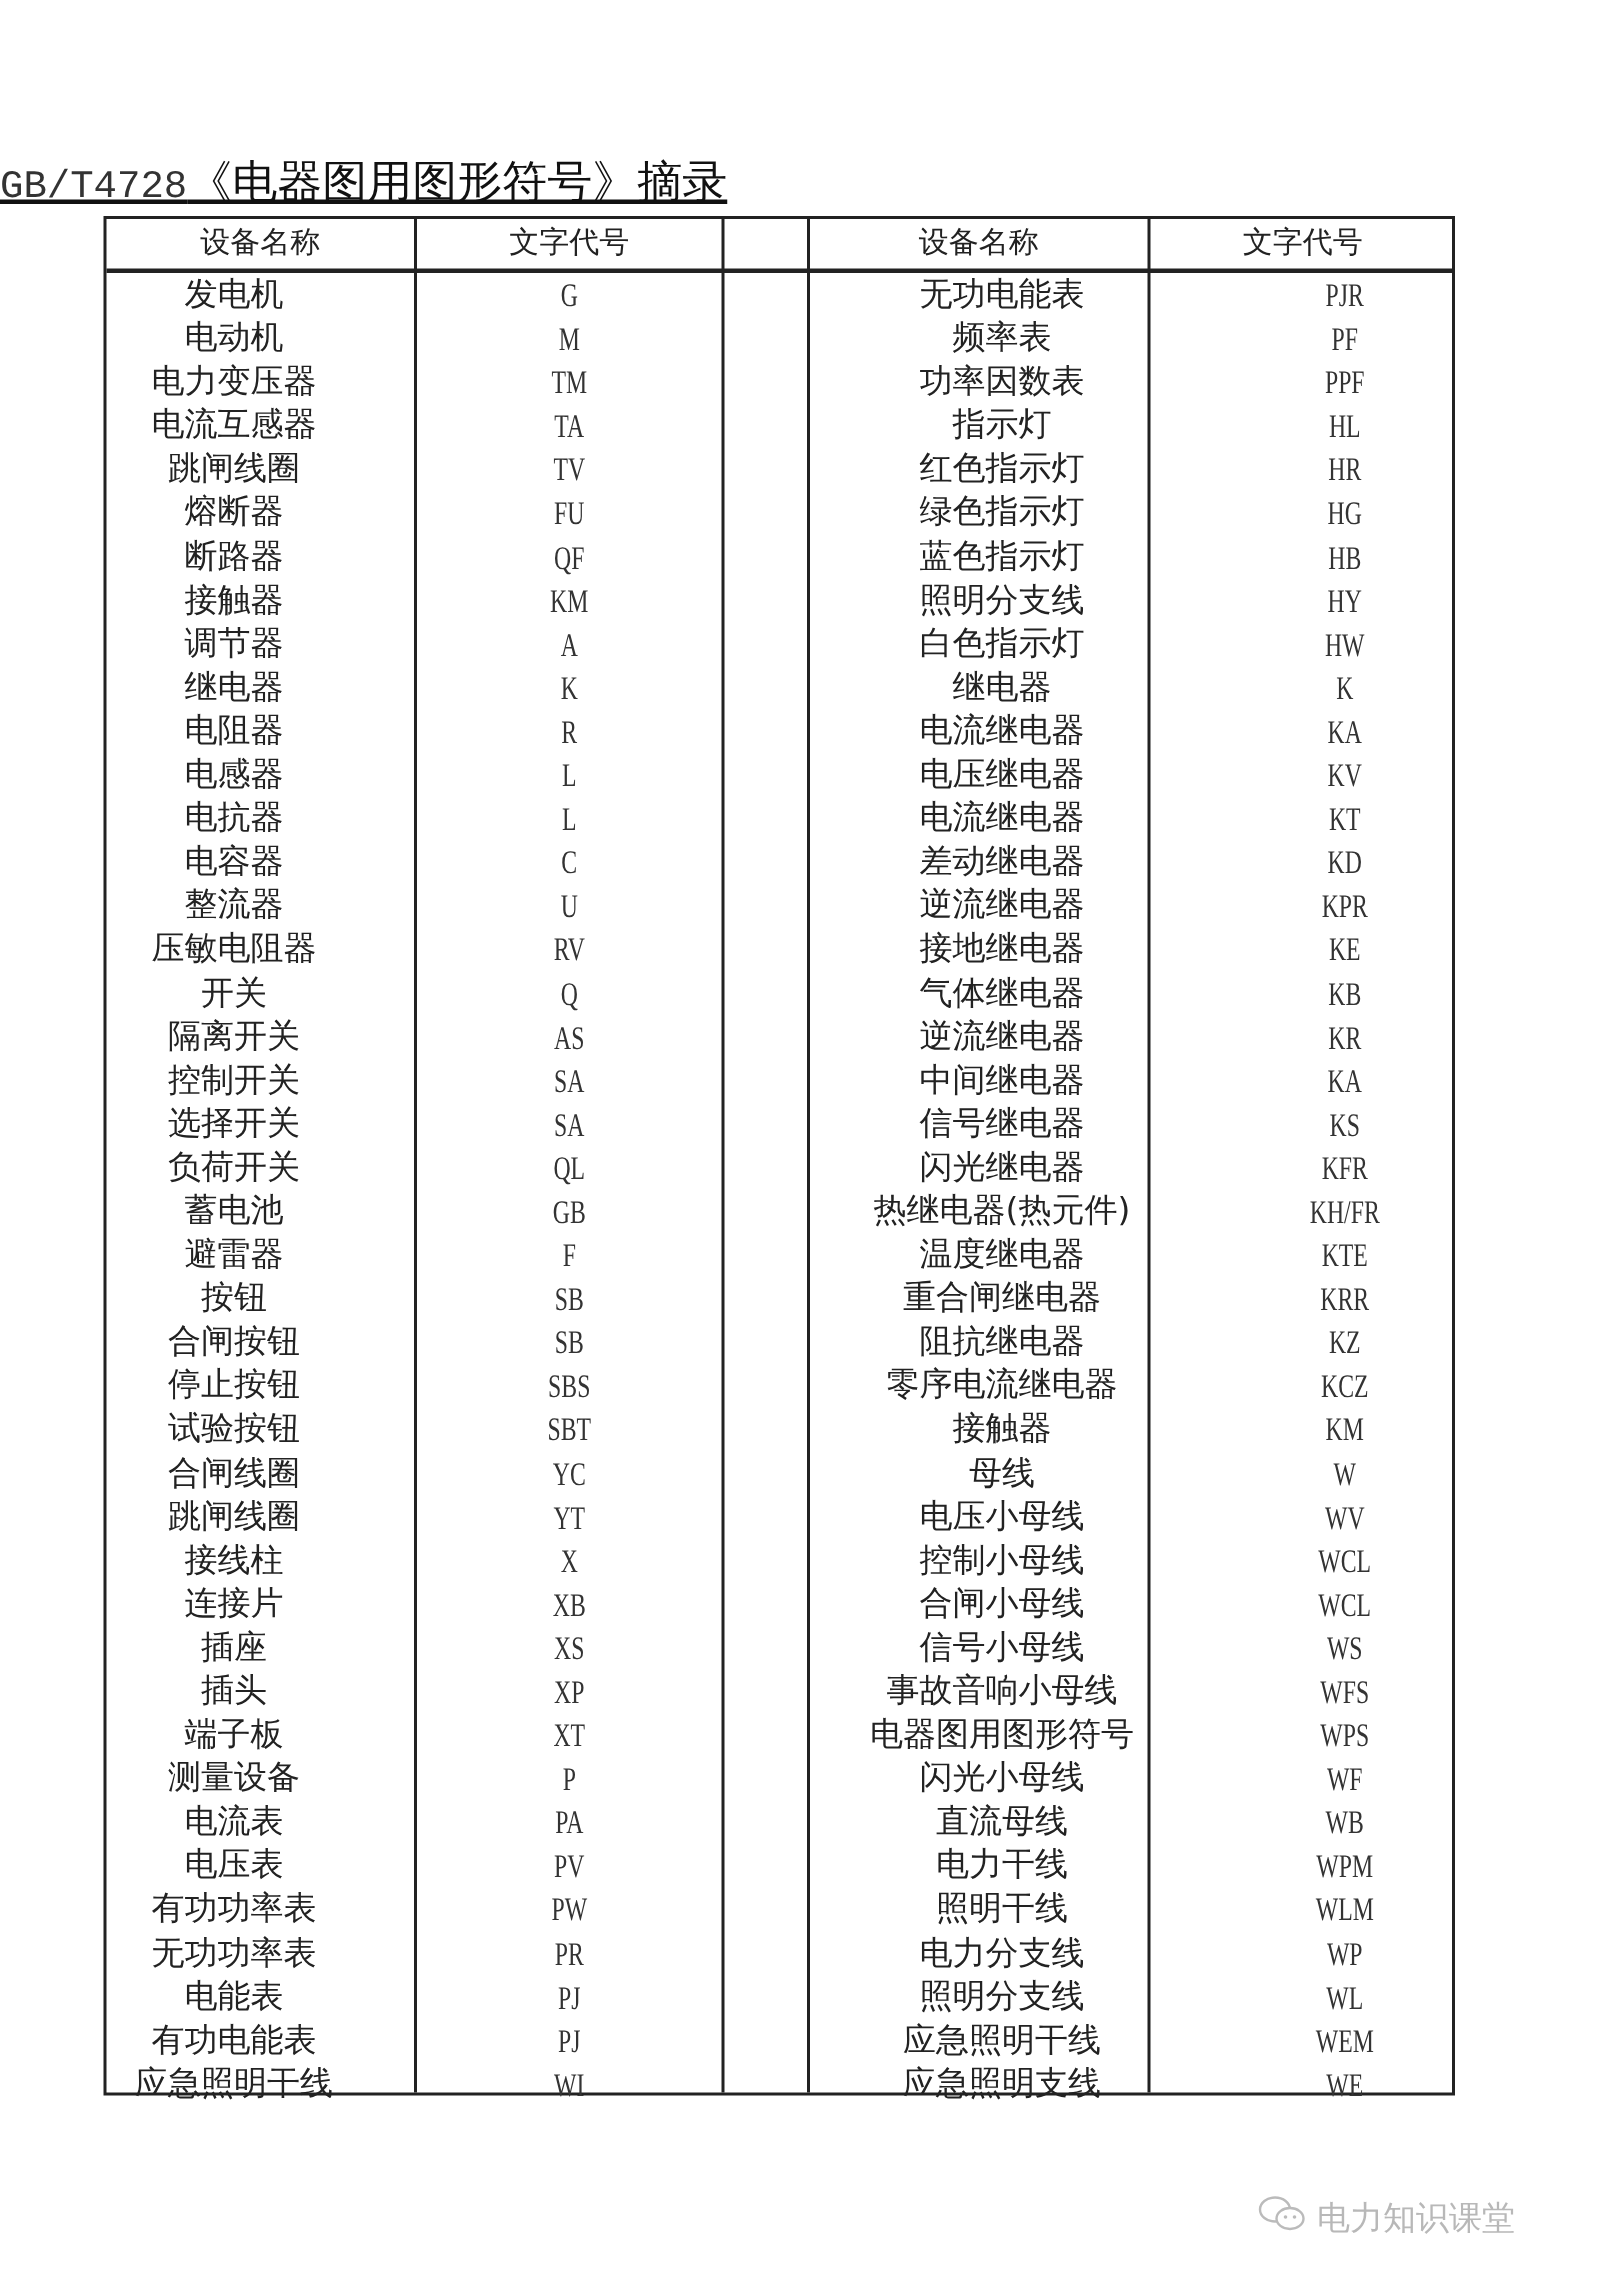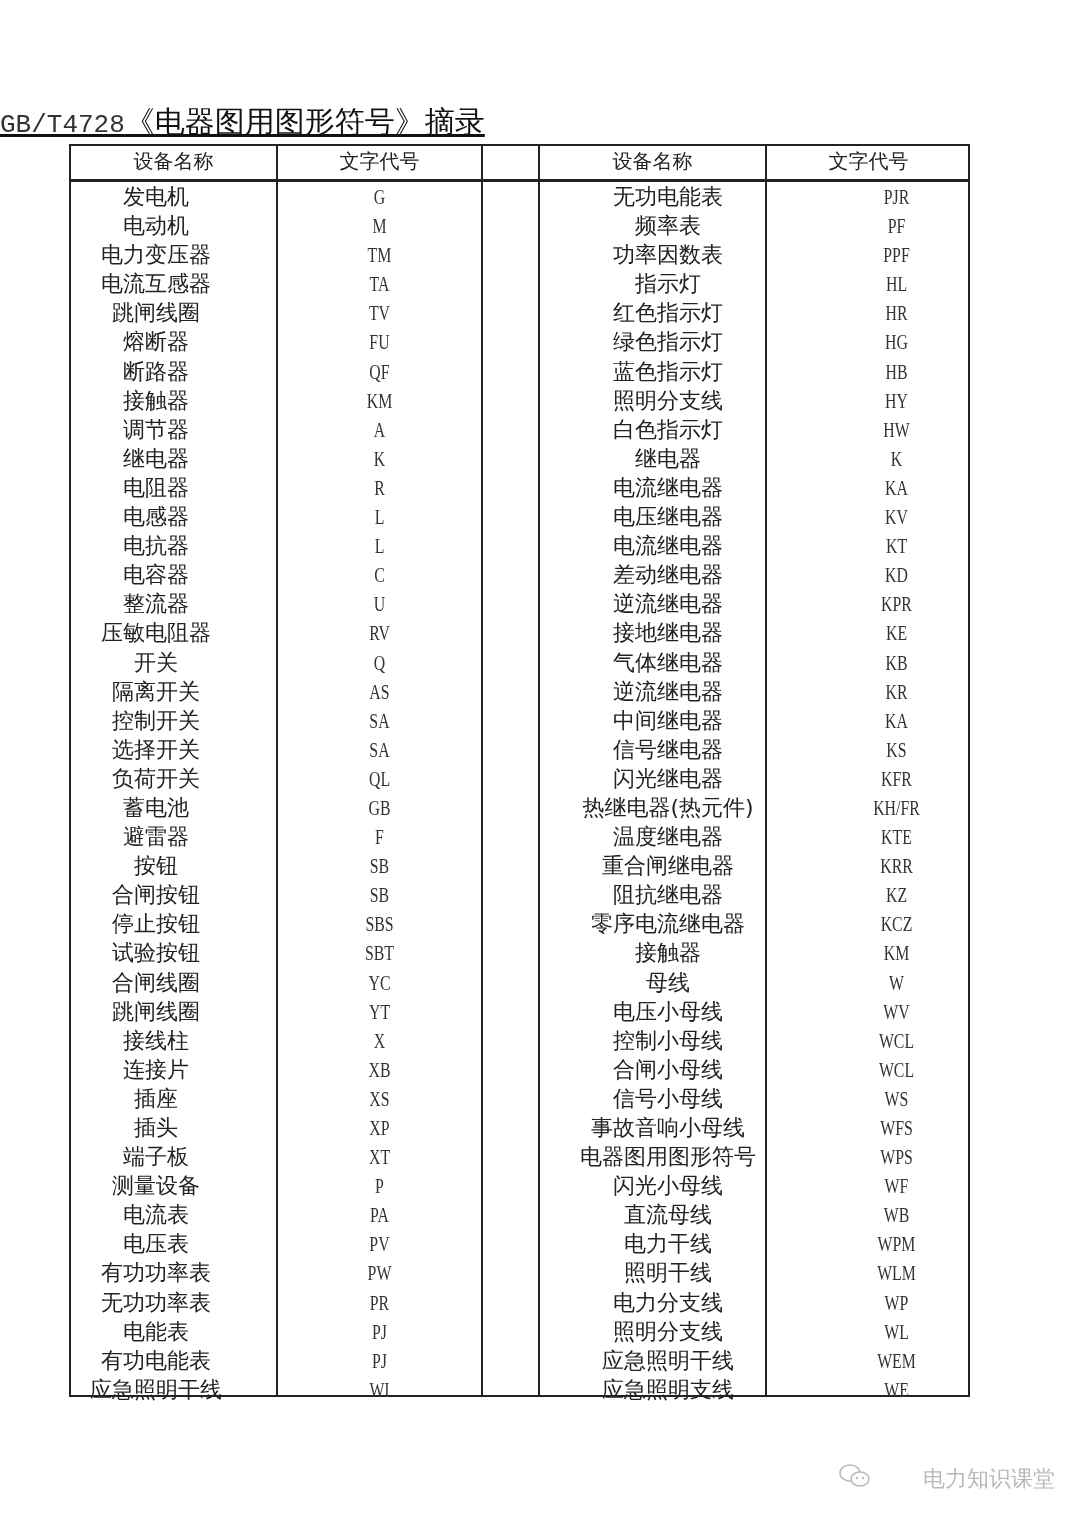--- a/index.html
+++ b/index.html
@@ -13,21 +13,21 @@
   .vline { position: absolute; top: 0; bottom: 0; width: 2px; background: #222; }
   .hline { position: absolute; left: 0; right: 0; height: 3px; background: #222; top: 33px; }
   .hdr { position: absolute; top: 0; height: 34px; line-height: 30px; text-align: center;
          font-size: 20px; color: #222; }
   .col { position: absolute; top: 36px; }
   .cell { height: 29.1px; line-height: 29px; text-align: center; white-space: nowrap; }
   .name { font-size: 22px; color: #222; }
   .code { font-family: "Liberation Serif", "DejaVu Serif", serif; font-size: 22px; color: #333;
           transform: scaleX(0.72); }
   .wm { position: absolute; left: 838px; top: 1462px; display: flex; align-items: center;
-        color: #b8b8b8; font-size: 22px; gap: 45px; }
+        color: #b8b8b8; font-size: 22px; }
   .wm svg { margin-right: 6px; }
 </style>
 </head>
 <body>
 
 <div class="title">
   <span class="code">GB/T4728</span><span>《电器图用图形符号》摘录</span>
 </div>
 
 <div class="tbl">

